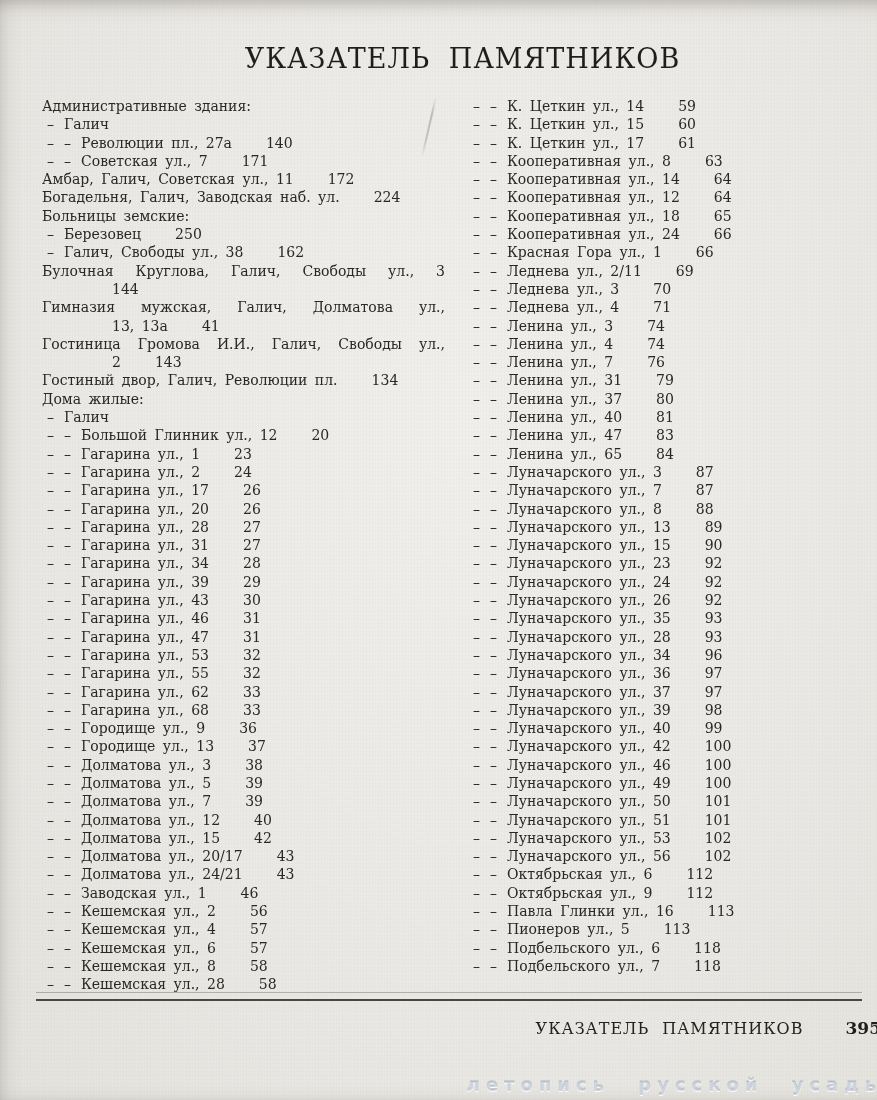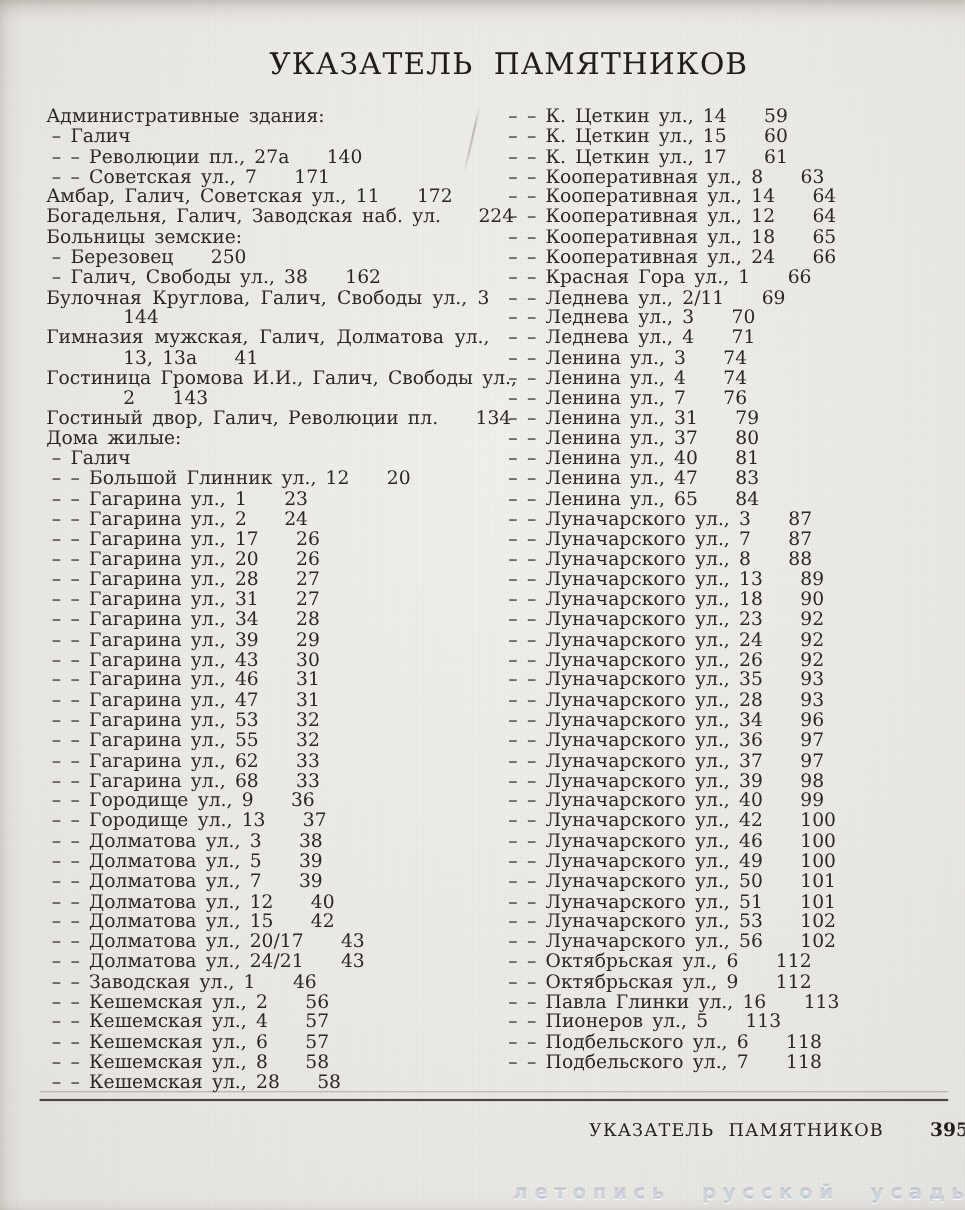--- a/index.html
+++ b/index.html
@@ -24,23 +24,23 @@
   }
   .title {
     position:absolute; top:44px; left:0; width:100%;
     text-align:center; font-size:27px; line-height:30px;
     letter-spacing:1px; word-spacing:9px; color:#211e1a;
   }
   .columns {
     position:absolute; top:97px; left:42px;
     display:flex; align-items:flex-start;
   }
-  .col { font-size:17px; word-spacing:3px; }
+  .col { font-size:14px; word-spacing:3px; }
   .col-left  { width:403px; }
-  .col-right { width:406px; margin-left:12px; }
+  .col-right { width:406px; margin-left:23px; }
   .line { line-height:18.3px; height:18.3px; white-space:nowrap; }
   .line.just { text-align:justify; text-align-last:justify; }
   .dash { display:inline-block; width:17px; }
   .dash:first-child { margin-left:5px; }
   .pg { margin-left:34px; }
   .pg.nolead { margin-left:0;text-align:center; }
   .cont { padding-left:70px; }
   .rule {
     position:absolute; top:992px; left:36px; width:826px; height:6px;
     border-top:1px solid rgba(90,85,75,.38);
@@ -149,21 +149,21 @@
         <div class="line"><span class="dash">–</span><span class="dash">–</span><span class="txt">Ленина ул., 7</span><span class="pg">76</span></div>
         <div class="line"><span class="dash">–</span><span class="dash">–</span><span class="txt">Ленина ул., 31</span><span class="pg">79</span></div>
         <div class="line"><span class="dash">–</span><span class="dash">–</span><span class="txt">Ленина ул., 37</span><span class="pg">80</span></div>
         <div class="line"><span class="dash">–</span><span class="dash">–</span><span class="txt">Ленина ул., 40</span><span class="pg">81</span></div>
         <div class="line"><span class="dash">–</span><span class="dash">–</span><span class="txt">Ленина ул., 47</span><span class="pg">83</span></div>
         <div class="line"><span class="dash">–</span><span class="dash">–</span><span class="txt">Ленина ул., 65</span><span class="pg">84</span></div>
         <div class="line"><span class="dash">–</span><span class="dash">–</span><span class="txt">Луначарского ул., 3</span><span class="pg">87</span></div>
         <div class="line"><span class="dash">–</span><span class="dash">–</span><span class="txt">Луначарского ул., 7</span><span class="pg">87</span></div>
         <div class="line"><span class="dash">–</span><span class="dash">–</span><span class="txt">Луначарского ул., 8</span><span class="pg">88</span></div>
         <div class="line"><span class="dash">–</span><span class="dash">–</span><span class="txt">Луначарского ул., 13</span><span class="pg">89</span></div>
-        <div class="line"><span class="dash">–</span><span class="dash">–</span><span class="txt">Луначарского ул., 18</span><span class="pg">90</span></div>
+        <div class="line"><span class="dash">–</span><span class="dash">–</span><span class="txt">Луначарского ул., 15</span><span class="pg">90</span></div>
         <div class="line"><span class="dash">–</span><span class="dash">–</span><span class="txt">Луначарского ул., 23</span><span class="pg">92</span></div>
         <div class="line"><span class="dash">–</span><span class="dash">–</span><span class="txt">Луначарского ул., 24</span><span class="pg">92</span></div>
         <div class="line"><span class="dash">–</span><span class="dash">–</span><span class="txt">Луначарского ул., 26</span><span class="pg">92</span></div>
         <div class="line"><span class="dash">–</span><span class="dash">–</span><span class="txt">Луначарского ул., 35</span><span class="pg">93</span></div>
         <div class="line"><span class="dash">–</span><span class="dash">–</span><span class="txt">Луначарского ул., 28</span><span class="pg">93</span></div>
         <div class="line"><span class="dash">–</span><span class="dash">–</span><span class="txt">Луначарского ул., 34</span><span class="pg">96</span></div>
         <div class="line"><span class="dash">–</span><span class="dash">–</span><span class="txt">Луначарского ул., 36</span><span class="pg">97</span></div>
         <div class="line"><span class="dash">–</span><span class="dash">–</span><span class="txt">Луначарского ул., 37</span><span class="pg">97</span></div>
         <div class="line"><span class="dash">–</span><span class="dash">–</span><span class="txt">Луначарского ул., 39</span><span class="pg">98</span></div>
         <div class="line"><span class="dash">–</span><span class="dash">–</span><span class="txt">Луначарского ул., 40</span><span class="pg">99</span></div>

